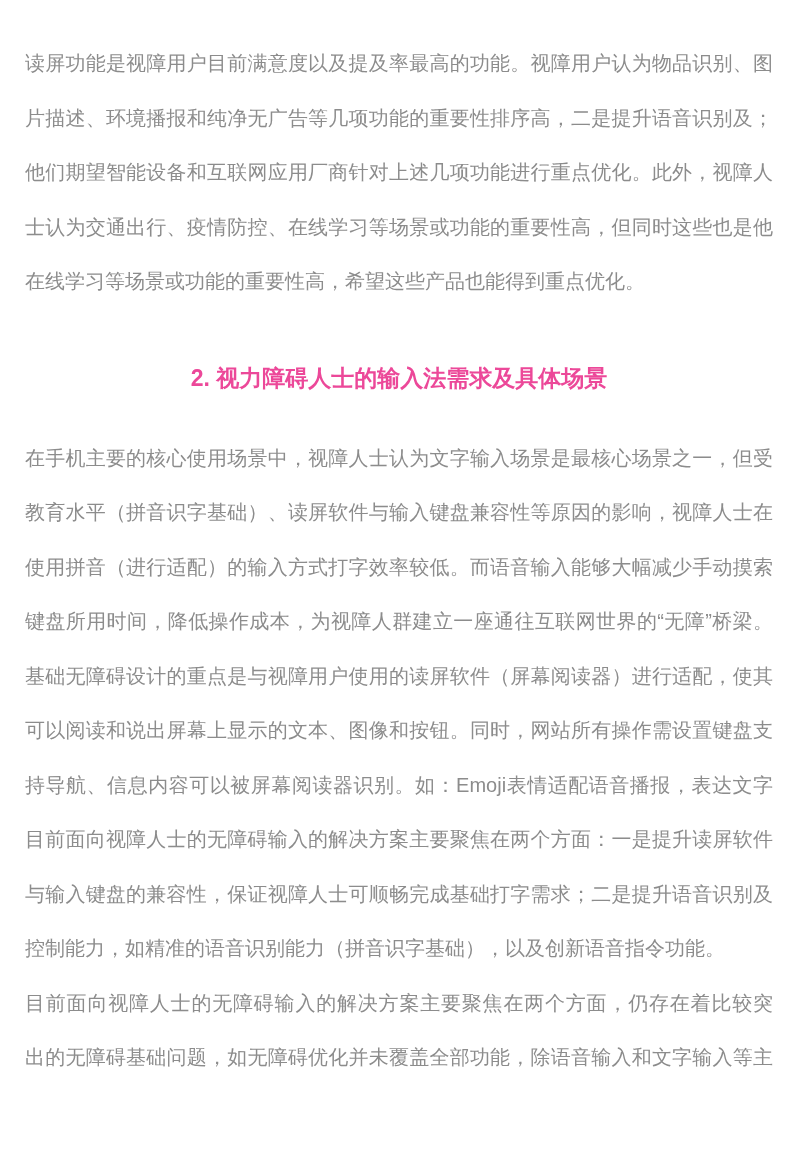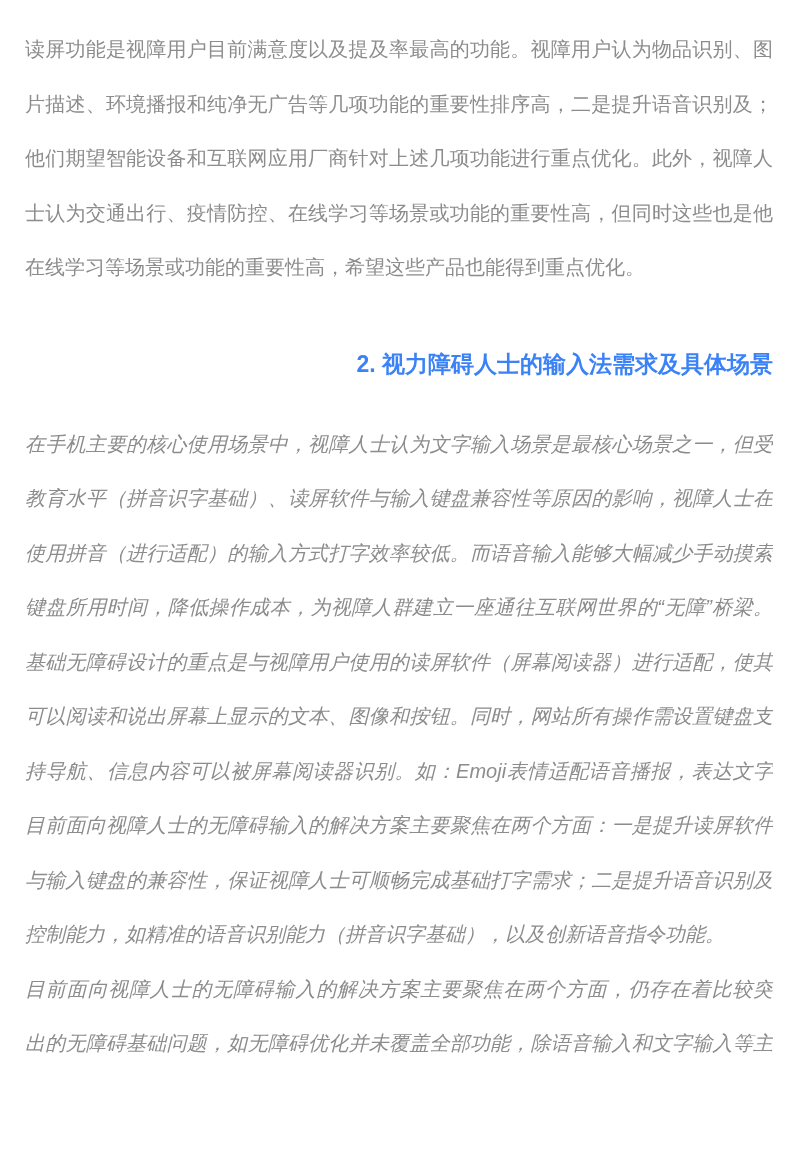--- a/index.html
+++ b/index.html
@@ -6,30 +6,29 @@
     margin: 0;
     padding: 0;
     background: #ffffff;
   }
   .page {
     position: relative;
     width: 798px;
     height: 1152px;
     background: #ffffff;
     box-sizing: border-box;
-    padding: 0 25px;
+    padding: 14px 25px;
     overflow: hidden;
     font-family: "Liberation Sans", "DejaVu Sans", sans-serif;
   }
   .intro {
     margin-top: 22px;
   }
   .body-block {
     margin-top: 34px;
-    font-style: italic;
   }
   .line {
     font-size: 20px;
     line-height: 54.5px;
     height: 54.5px;
     color: #8c8c8c;
     text-align: justify;
     text-align-last: justify;
     text-justify: inter-character;
     overflow: hidden;
@@ -37,22 +36,22 @@
   }
   .line.para-end {
     text-align-last: left;
   }
   .heading {
     margin: 50px 0 0 0;
     font-size: 23px;
     line-height: 38px;
     height: 38px;
     font-weight: bold;
-    color: #3b82f6;
-    text-align: right;
+    color: #ec4899;
+    text-align: center;
   }
 </style>
 </head>
 <body>
 
 <div class="page">
   <div class="intro">
       <div class="line">读屏功能是视障用户目前满意度以及提及率最高的功能。视障用户认为物品识别、图</div>
       <div class="line">片描述、环境播报和纯净无广告等几项功能的重要性排序高，二是提升语音识别及；</div>
       <div class="line">他们期望智能设备和互联网应用厂商针对上述几项功能进行重点优化。此外，视障人</div>

